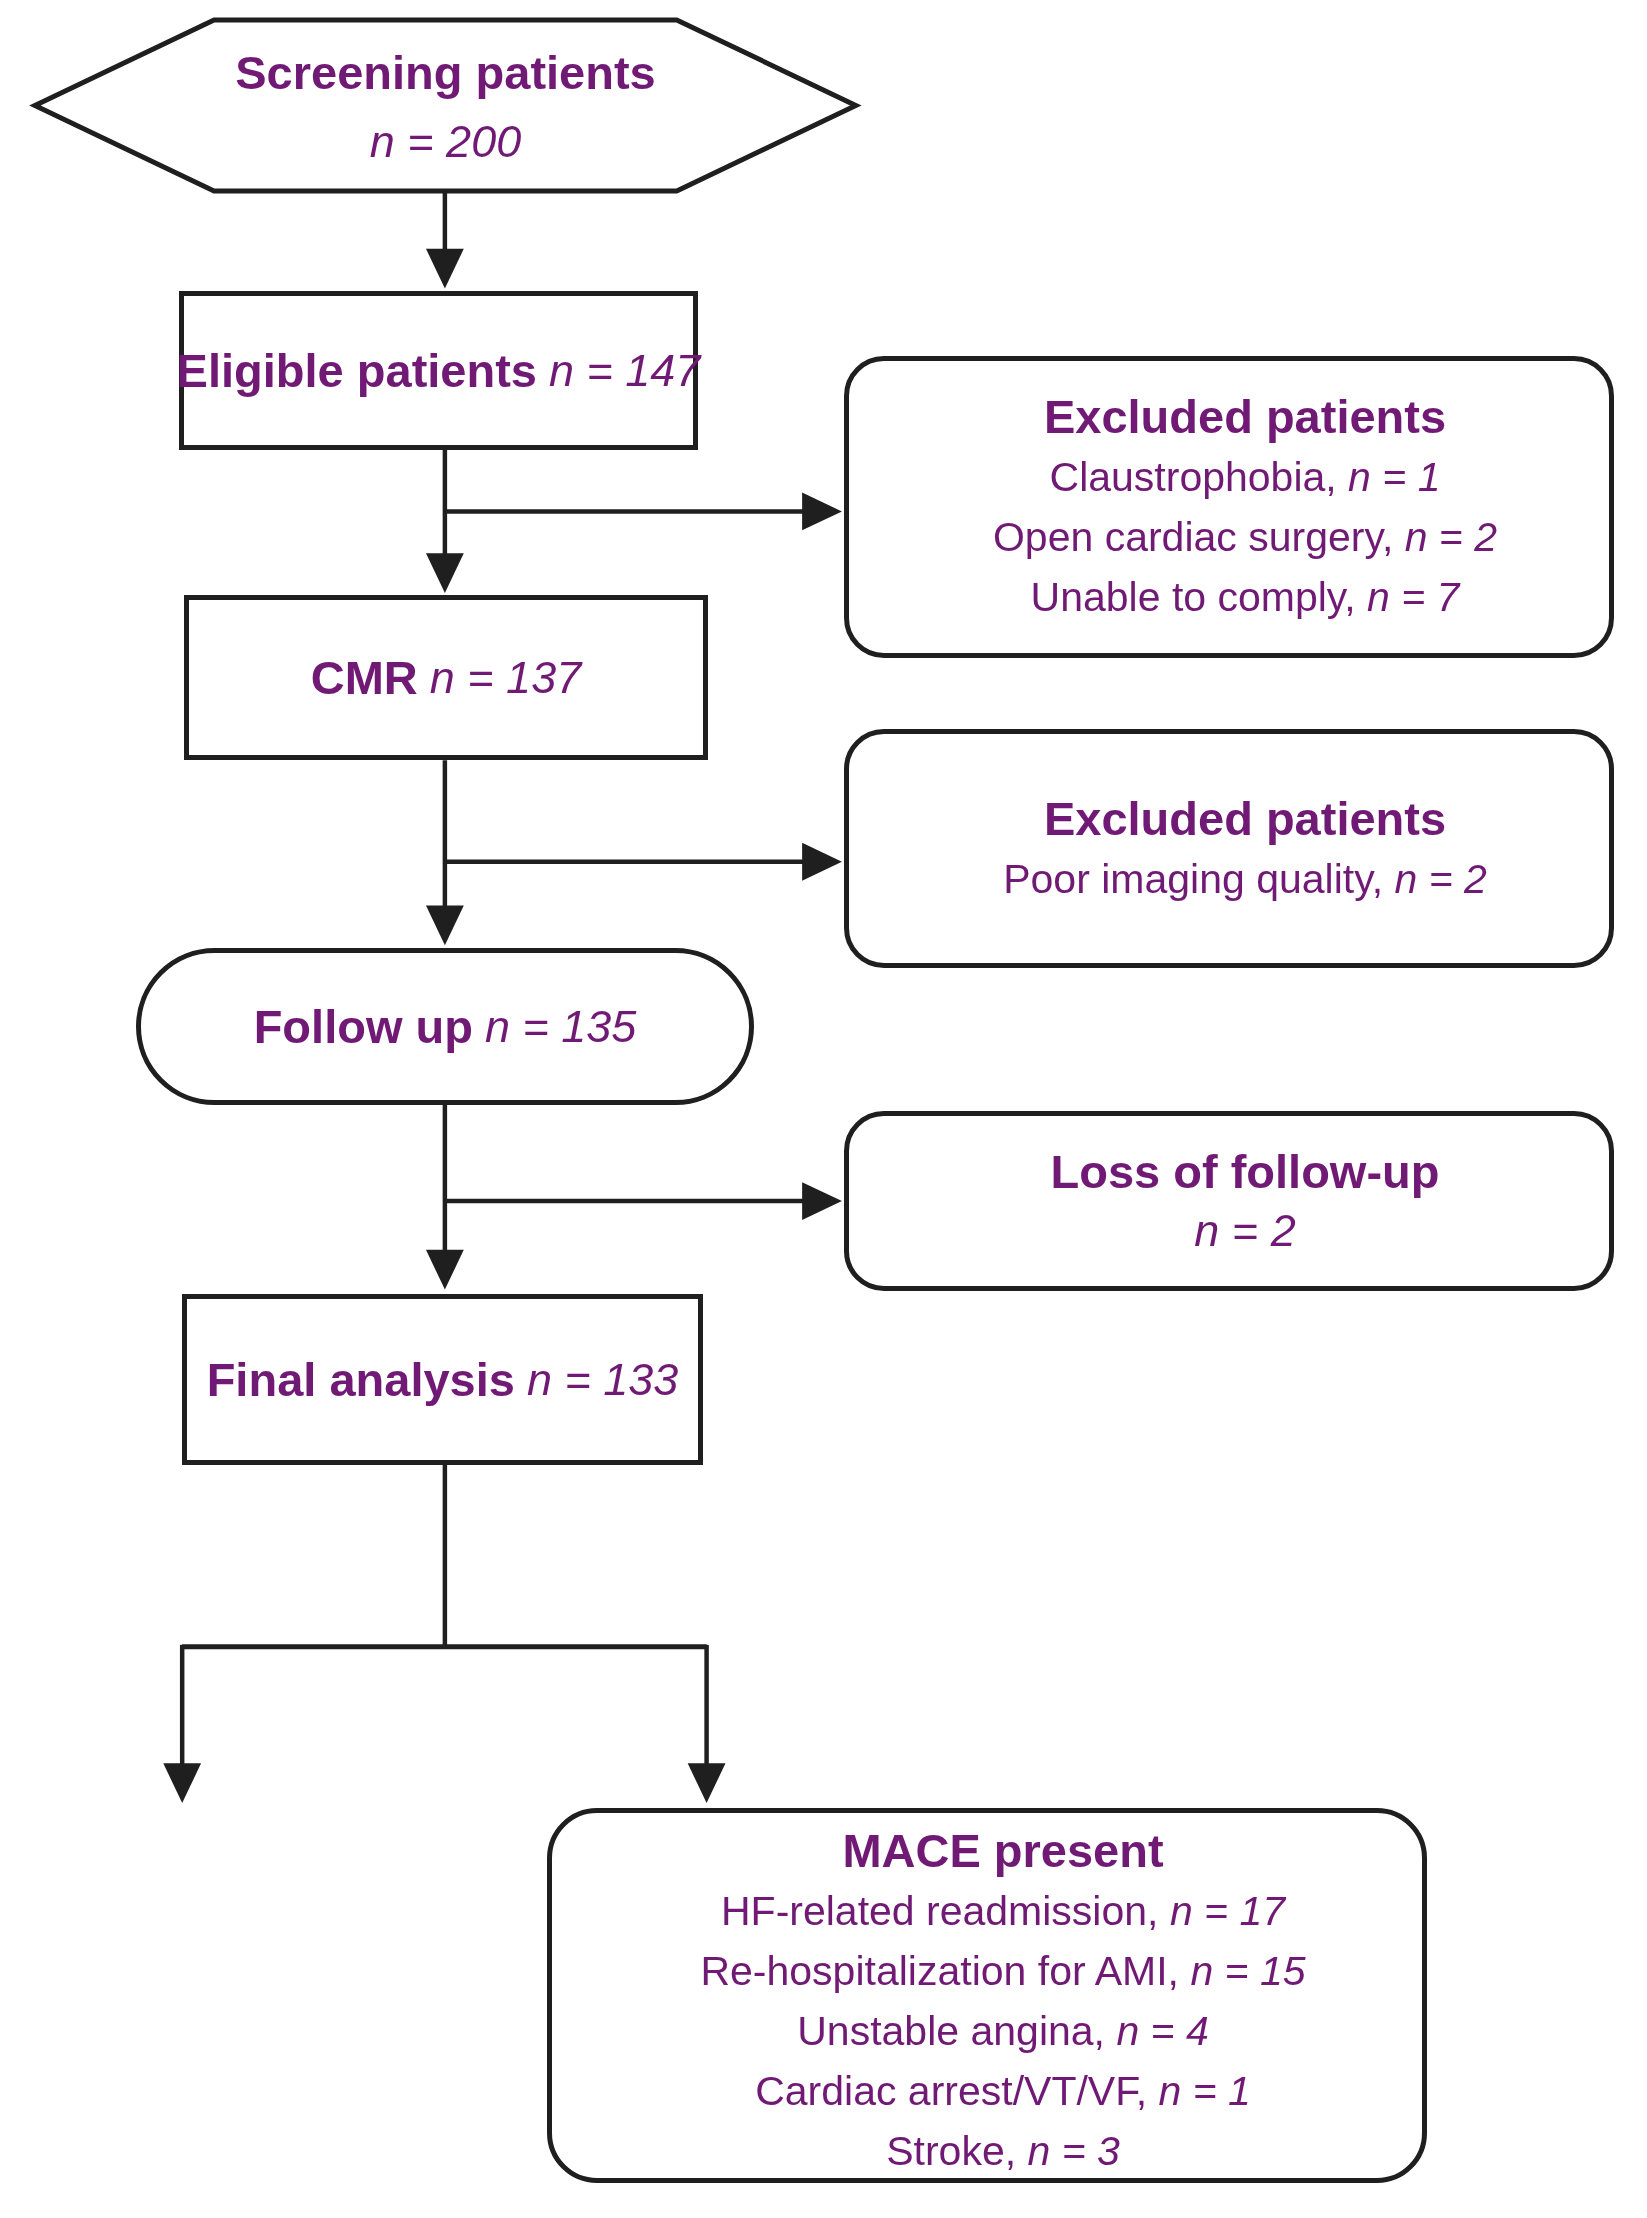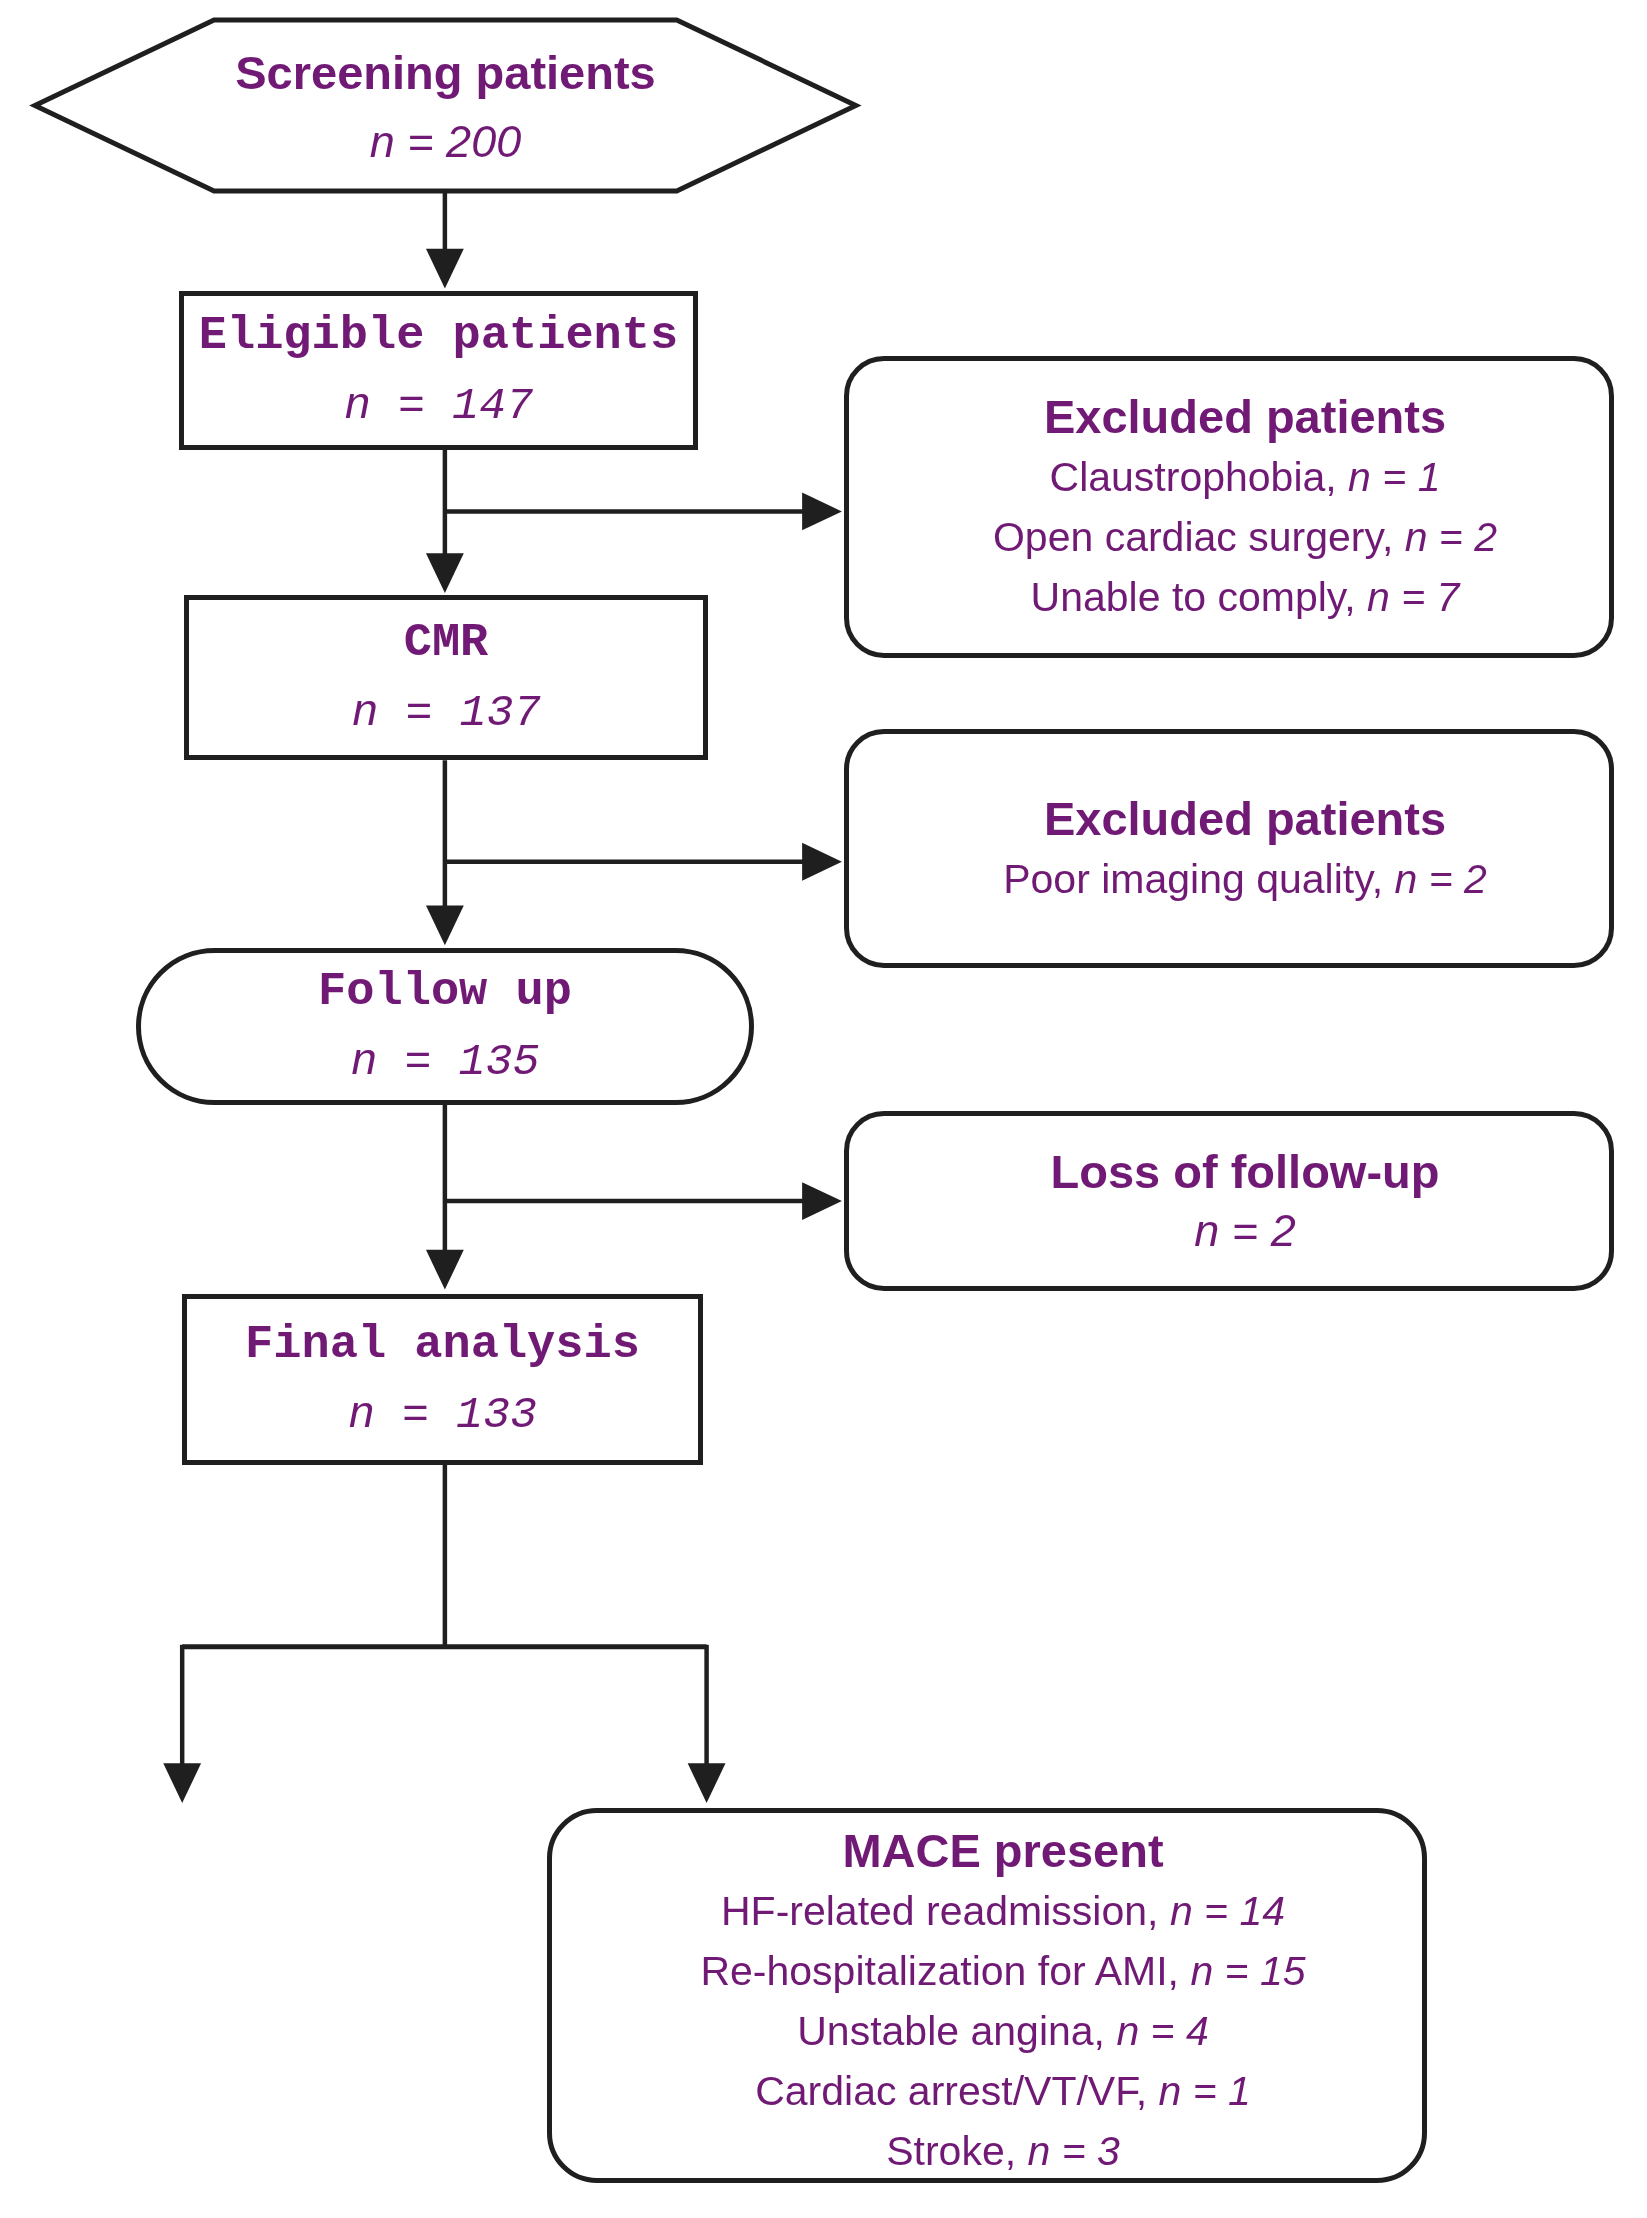--- a/index.html
+++ b/index.html
@@ -18,26 +18,25 @@
     width:1648px;height:2219px;
   }
   .node{
     position:absolute;
     box-sizing:border-box;
     background:#ffffff;
     border:5px solid #1f1f1f;
   }
   .node-center{
     display:flex;
-    flex-direction:column;
+    flex-direction:row;
     align-items:center;
     justify-content:center;
     gap:12px;
     text-align:center;
-    font-family:Liberation Mono, monospace;
   }
   .side-node{
     display:flex;
     flex-direction:column;
     justify-content:center;
     padding-left:50px;
     padding-right:18px;
     text-align:center;
   }
   .node-title{
@@ -162,21 +161,21 @@
 
   <div class="node node-center node-final">
     <div class="node-title">Final analysis</div>
     <div class="node-count">n = 133</div>
   </div>
 
 
   <div class="node side-node node-mace-present">
     <div class="node-title">MACE present</div>
     <div>
-        <div class="side-item">HF-related readmission, <i>n = 14</i></div>
+        <div class="side-item">HF-related readmission, <i>n = 17</i></div>
         <div class="side-item">Re-hospitalization for AMI, <i>n = 15</i></div>
         <div class="side-item">Unstable angina, <i>n = 4</i></div>
         <div class="side-item">Cardiac arrest/VT/VF, <i>n = 1</i></div>
         <div class="side-item">Stroke, <i>n = 3</i></div>
       </div>
   </div>
 
 </div>
 
 

